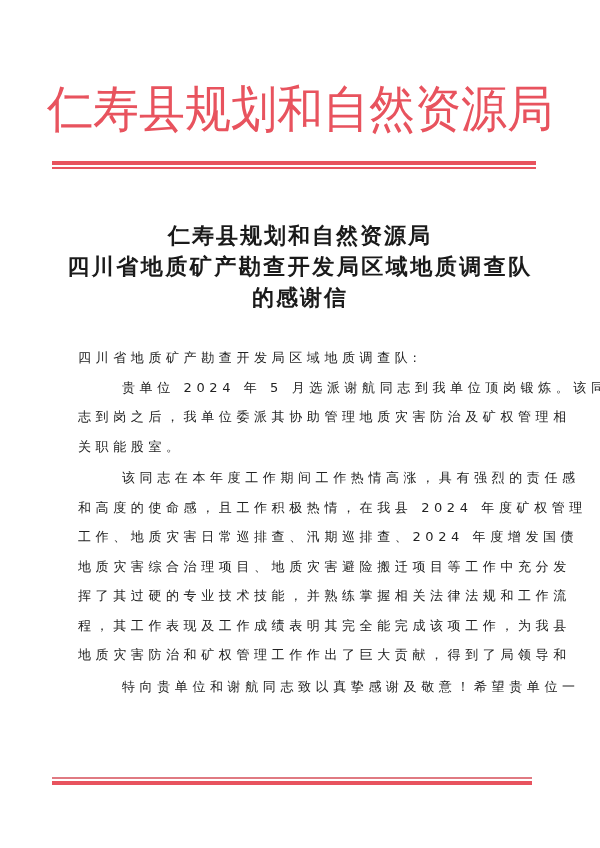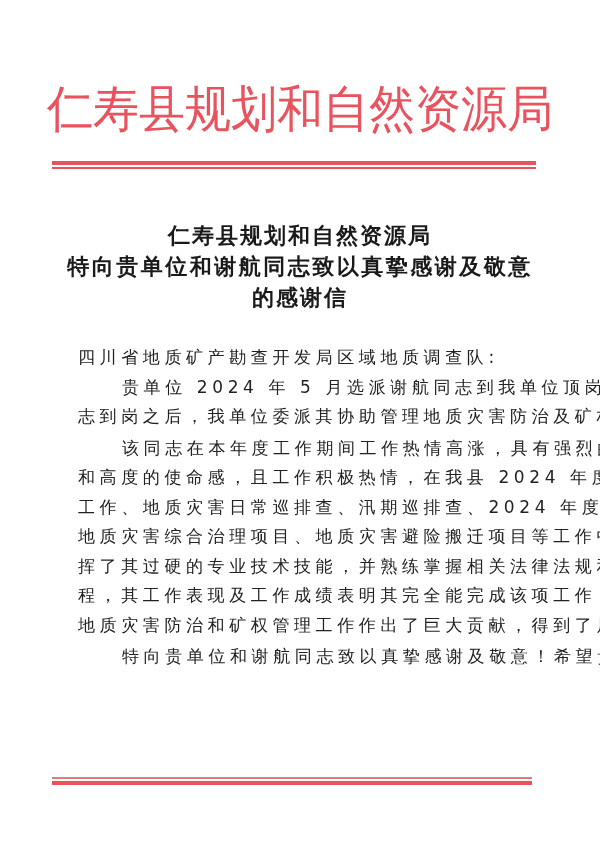--- a/index.html
+++ b/index.html
@@ -55,21 +55,21 @@
     .doc-title.l1 { top: 220px; }
     .doc-title.l2 { top: 251px; font-size: 22px; letter-spacing: 2.5px; }
     .doc-title.l3 { top: 282px; }
 
     .body-text {
       position: absolute;
       left: 78px;
       top: 343px;
       width: 446px;
       font-family: "DejaVu Sans", "Liberation Sans", sans-serif;
-      font-size: 17px;
+      font-size: 13px;
       line-height: 29.5px;
       color: #222;
       letter-spacing: 4.6px;
     }
     .body-text .line {
       display: block;
       white-space: nowrap;
       height: 29.5px;
     }
     .body-text .indent {
@@ -83,29 +83,30 @@
 <body>
 
 <div>
   <div class="letterhead">仁寿县规划和自然资源局</div>
   <div class="rule top-thick"></div>
   <div class="rule top-thin"></div>
 </div>
 
 <div>
   <div class="doc-title l1">仁寿县规划和自然资源局</div>
-  <div class="doc-title l2">特向贵单位和谢航同志致以真挚感谢及敬意</div>
+  <div class="doc-title l2">四川省地质矿产勘查开发局区域地质调查队</div>
   <div class="doc-title l3">的感谢信</div>
 </div>
 
 <div class="body-text">
   <span class="line">四川省地质矿产勘查开发局区域地质调查队:</span>
 
   <span class="line indent">贵单位 2024 年 5 月选派谢航同志到我单位顶岗锻炼。该同</span>
   <span class="line">志到岗之后，我单位委派其协助管理地质灾害防治及矿权管理相</span>
+  <span class="line">关职能股室。</span>
 
   <span class="line indent gap">该同志在本年度工作期间工作热情高涨，具有强烈的责任感</span>
   <span class="line">和高度的使命感，且工作积极热情，在我县 2024 年度矿权管理</span>
   <span class="line">工作、地质灾害日常巡排查、汛期巡排查、2024 年度增发国债</span>
   <span class="line">地质灾害综合治理项目、地质灾害避险搬迁项目等工作中充分发</span>
   <span class="line">挥了其过硬的专业技术技能，并熟练掌握相关法律法规和工作流</span>
   <span class="line">程，其工作表现及工作成绩表明其完全能完成该项工作，为我县</span>
   <span class="line">地质灾害防治和矿权管理工作作出了巨大贡献，得到了局领导和</span>
 
   <span class="line indent gap">特向贵单位和谢航同志致以真挚感谢及敬意！希望贵单位一</span>

